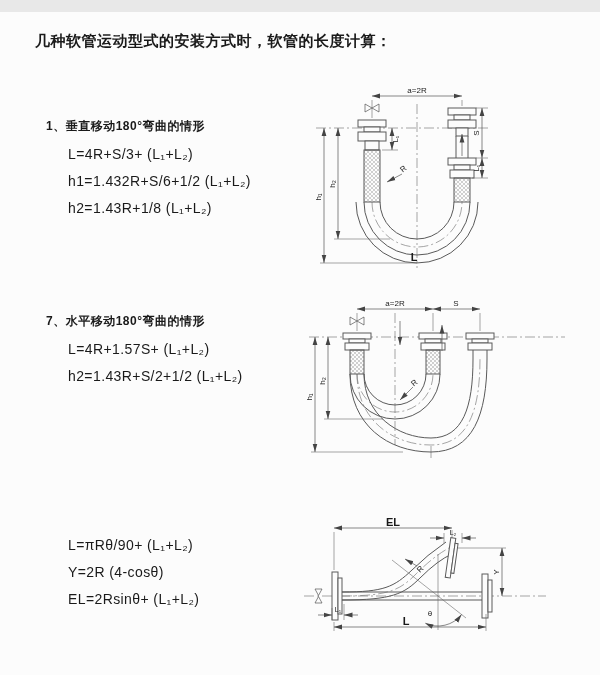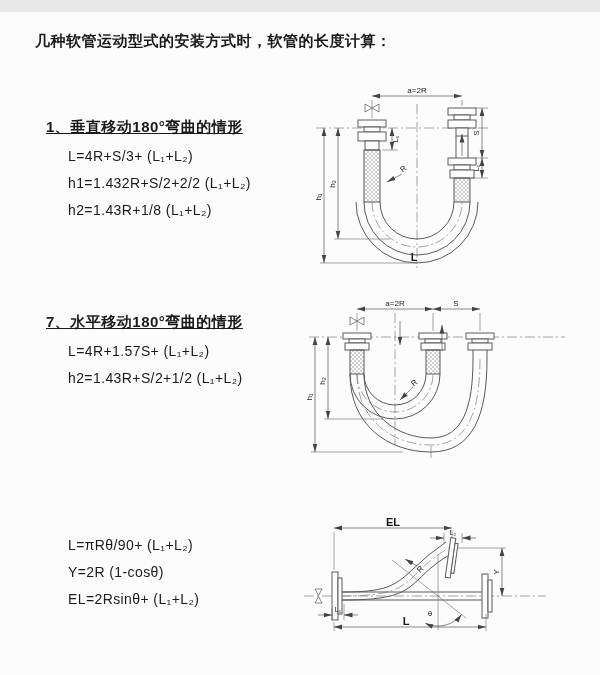--- a/index.html
+++ b/index.html
@@ -7,21 +7,21 @@
     position:relative;width:600px;height:675px;margin:12px auto;
     background:#fcfcfc;overflow:hidden;
     font-family:"Liberation Sans","DejaVu Sans",sans-serif;
     color:#1a1a1a;
   }
   .doc-title{
     position:absolute;left:35px;top:20px;
     font-size:15px;font-weight:bold;letter-spacing:.5px;
   }
   .sec{position:absolute;left:46px;}
-  .sec-heading{font-size:15px;font-weight:bold;letter-spacing:.5px;margin:0 0 6px 0;text-decoration:underline;}
+  .sec-heading{font-size:12px;font-weight:bold;letter-spacing:.5px;margin:0 0 6px 0;}
   .formula{font-size:14px;line-height:27px;padding-left:22px;letter-spacing:.4px;white-space:nowrap;}
   .diag{position:absolute;}
   
   .d-line{stroke:#5a5a5a;stroke-width:1;fill:none;}
   .d-dim{stroke:#555;stroke-width:.7;fill:none;}
   .d-thin{stroke:#6a6a6a;stroke-width:.6;fill:none;}
   .d-cl{stroke:#6a6a6a;stroke-width:.6;fill:none;stroke-dasharray:10 3 2 3;}
   .d-fit{fill:#fcfcfc;stroke:#5a5a5a;stroke-width:1;}
   .d-braid{stroke:#5a5a5a;stroke-width:1;}
   .d-lbl{font-family:"Liberation Sans","DejaVu Sans",sans-serif;font-size:8px;fill:#222;}
@@ -31,21 +31,21 @@
 </head>
 <body>
 
 <div id="page">
 
   <div class="doc-title">几种软管运动型式的安装方式时，软管的长度计算：</div>
 
   <div class="sec" style="top:106px;">
     <div class="sec-heading">1、垂直移动180°弯曲的情形</div>
     <div class="formula">L=4R+S/3+ (L₁+L₂)</div>
-    <div class="formula">h1=1.432R+S/2+2/2 (L₁+L₂)</div>
+    <div class="formula">h1=1.432R+S/6+1/2 (L₁+L₂)</div>
     <div class="formula">h2=1.43R+1/8 (L₁+L₂)</div>
   </div>
 
   <svg class="diag" style="left:310px;top:70px;" width="280" height="192" viewBox="0 0 280 192">
     <defs>
       <pattern id="hatch1" width="4" height="4" patternUnits="userSpaceOnUse">
         <path d="M0,0 L4,4 M4,0 L0,4" stroke="#8a8a8a" stroke-width="0.4"></path>
       </pattern>
       <marker id="ae1" markerWidth="10" markerHeight="8" refX="8.5" refY="3" orient="auto" markerUnits="userSpaceOnUse">
         <path d="M0,0.6 L8.5,3 L0,5.4 Z" fill="#444"></path>
@@ -191,21 +191,21 @@
     <line class="d-dim" x1="25" y1="40" x2="25" y2="122" marker-start="url(#as2)" marker-end="url(#ae2)"></line>
     <text class="d-lbl" text-anchor="middle" x="22" y="84" transform="rotate(-90 22 84)">h₂</text>
     <line class="d-thin" x1="21" y1="122" x2="80" y2="122"></line>
 
     <line class="d-dim" x1="110" y1="90" x2="97" y2="103" marker-end="url(#ae2)"></line>
     <text class="d-lbl" text-anchor="middle" x="113" y="88" transform="rotate(-40 113 88)">R</text>
   </svg>
 
   <div class="sec" style="top:520px;">
     <div class="formula">L=πRθ/90+ (L₁+L₂)</div>
-    <div class="formula">Y=2R (1-cosθ)</div>
+    <div class="formula">Y=2R (4-cosθ)</div>
     <div class="formula">EL=2Rsinθ+ (L₁+L₂)</div>
   </div>
 
   <svg class="diag" style="left:296px;top:502px;" width="304" height="150" viewBox="0 0 304 150">
     <defs>
       <marker id="ae3" markerWidth="10" markerHeight="8" refX="8.5" refY="3" orient="auto" markerUnits="userSpaceOnUse">
         <path d="M0,0.6 L8.5,3 L0,5.4 Z" fill="#444"></path>
       </marker>
       <marker id="as3" markerWidth="10" markerHeight="8" refX="0.5" refY="3" orient="auto" markerUnits="userSpaceOnUse">
         <path d="M8.5,0.6 L0.5,3 L8.5,5.4 Z" fill="#444"></path>

